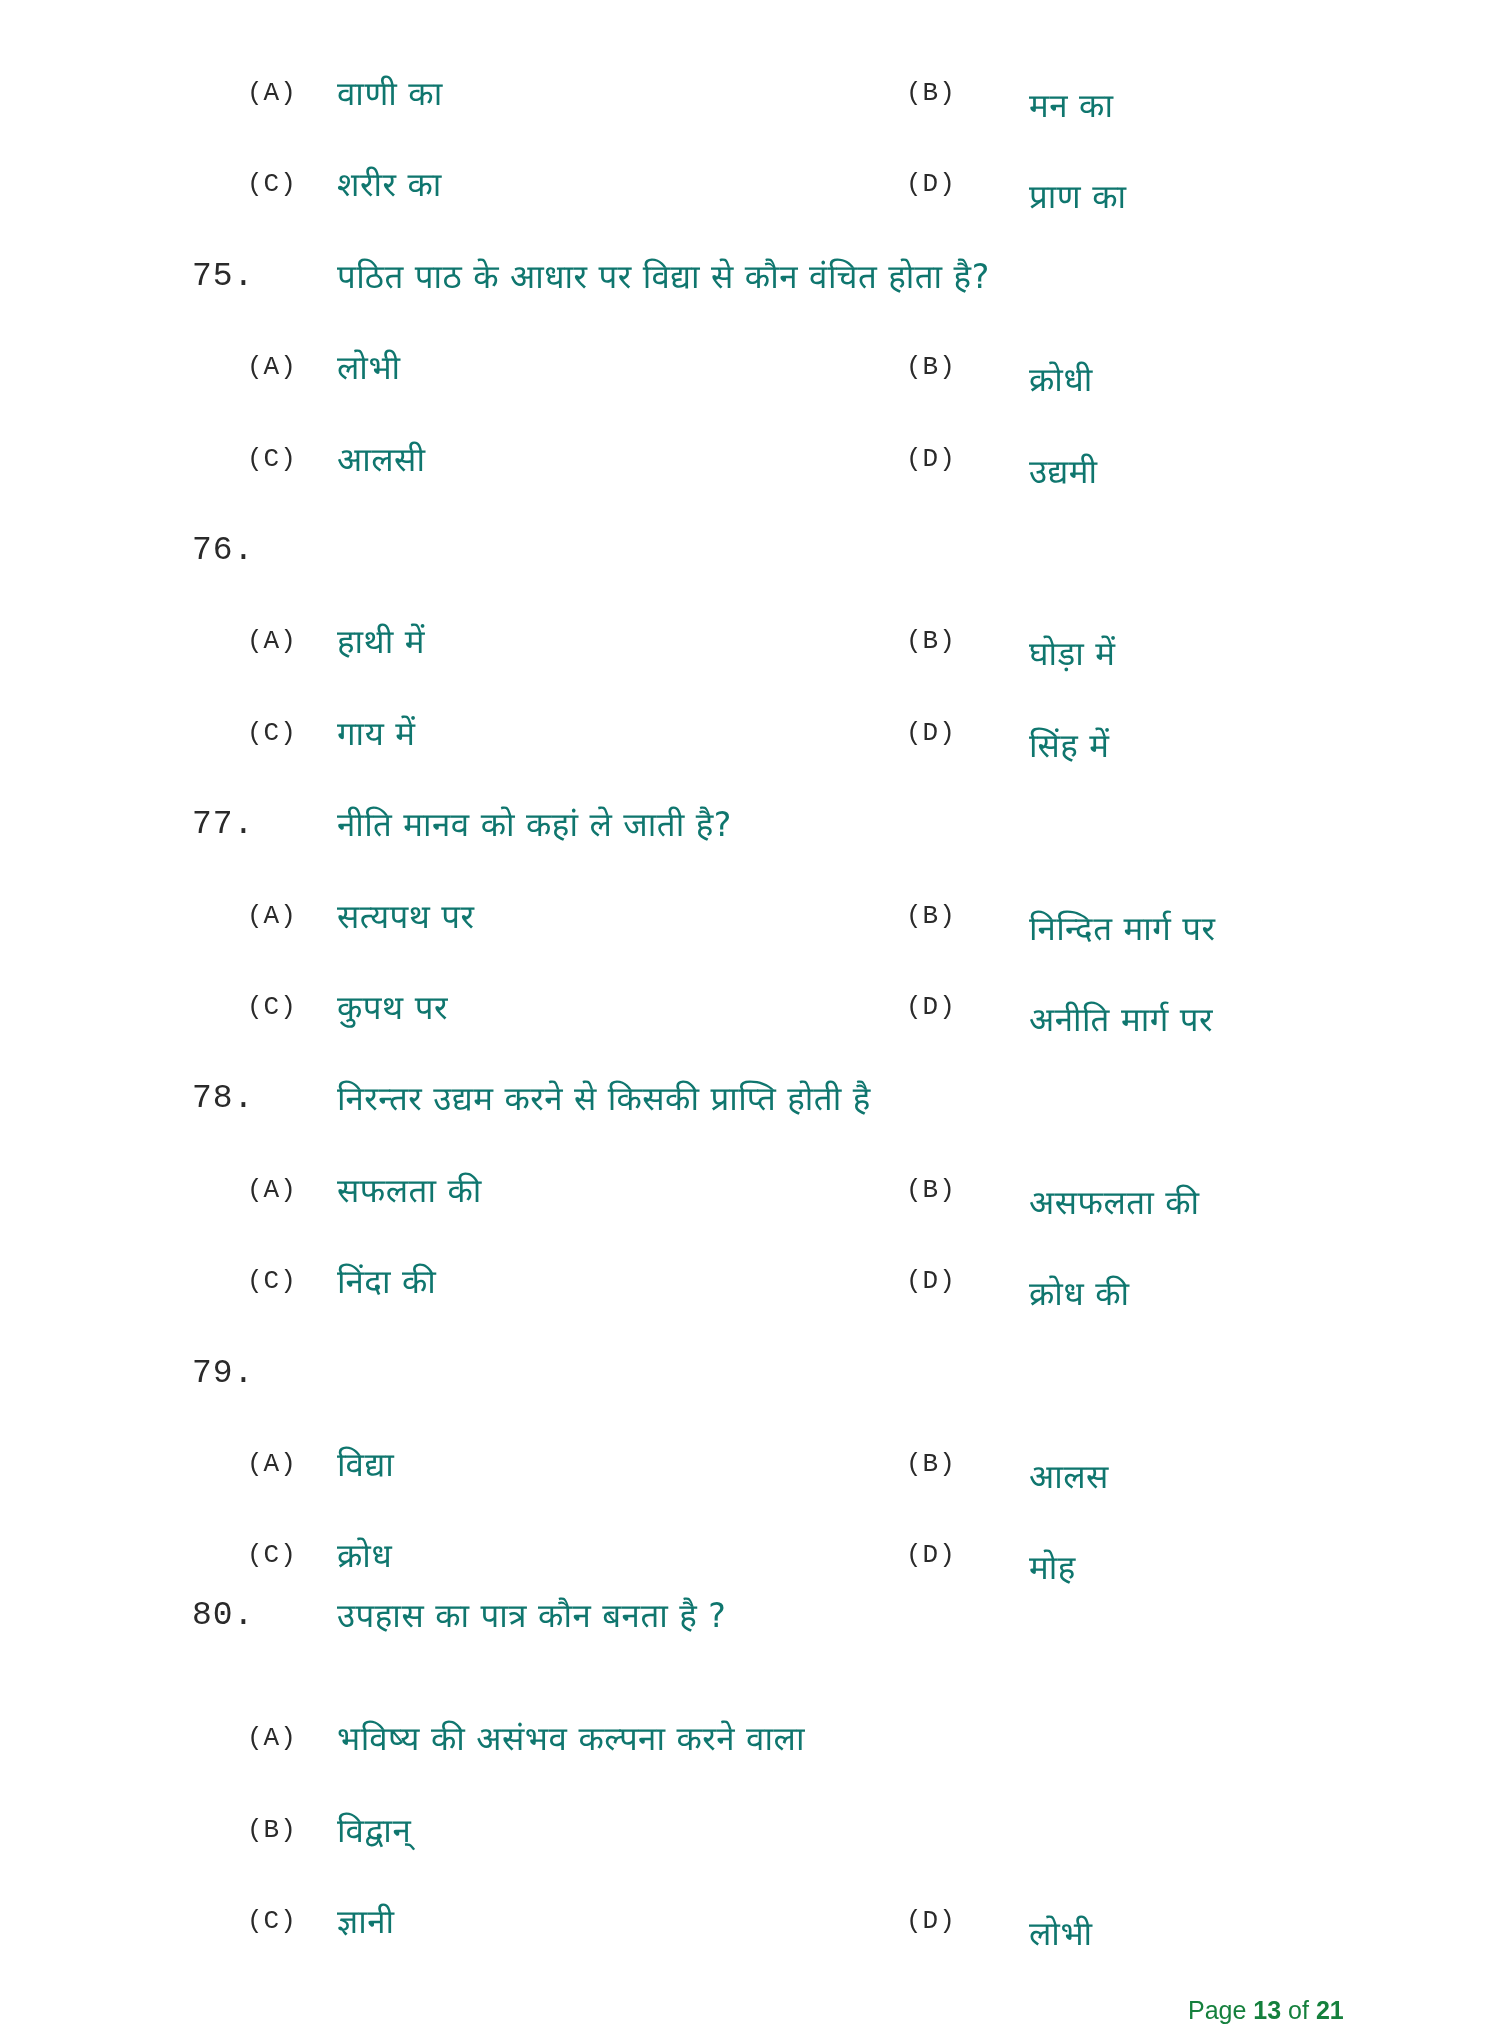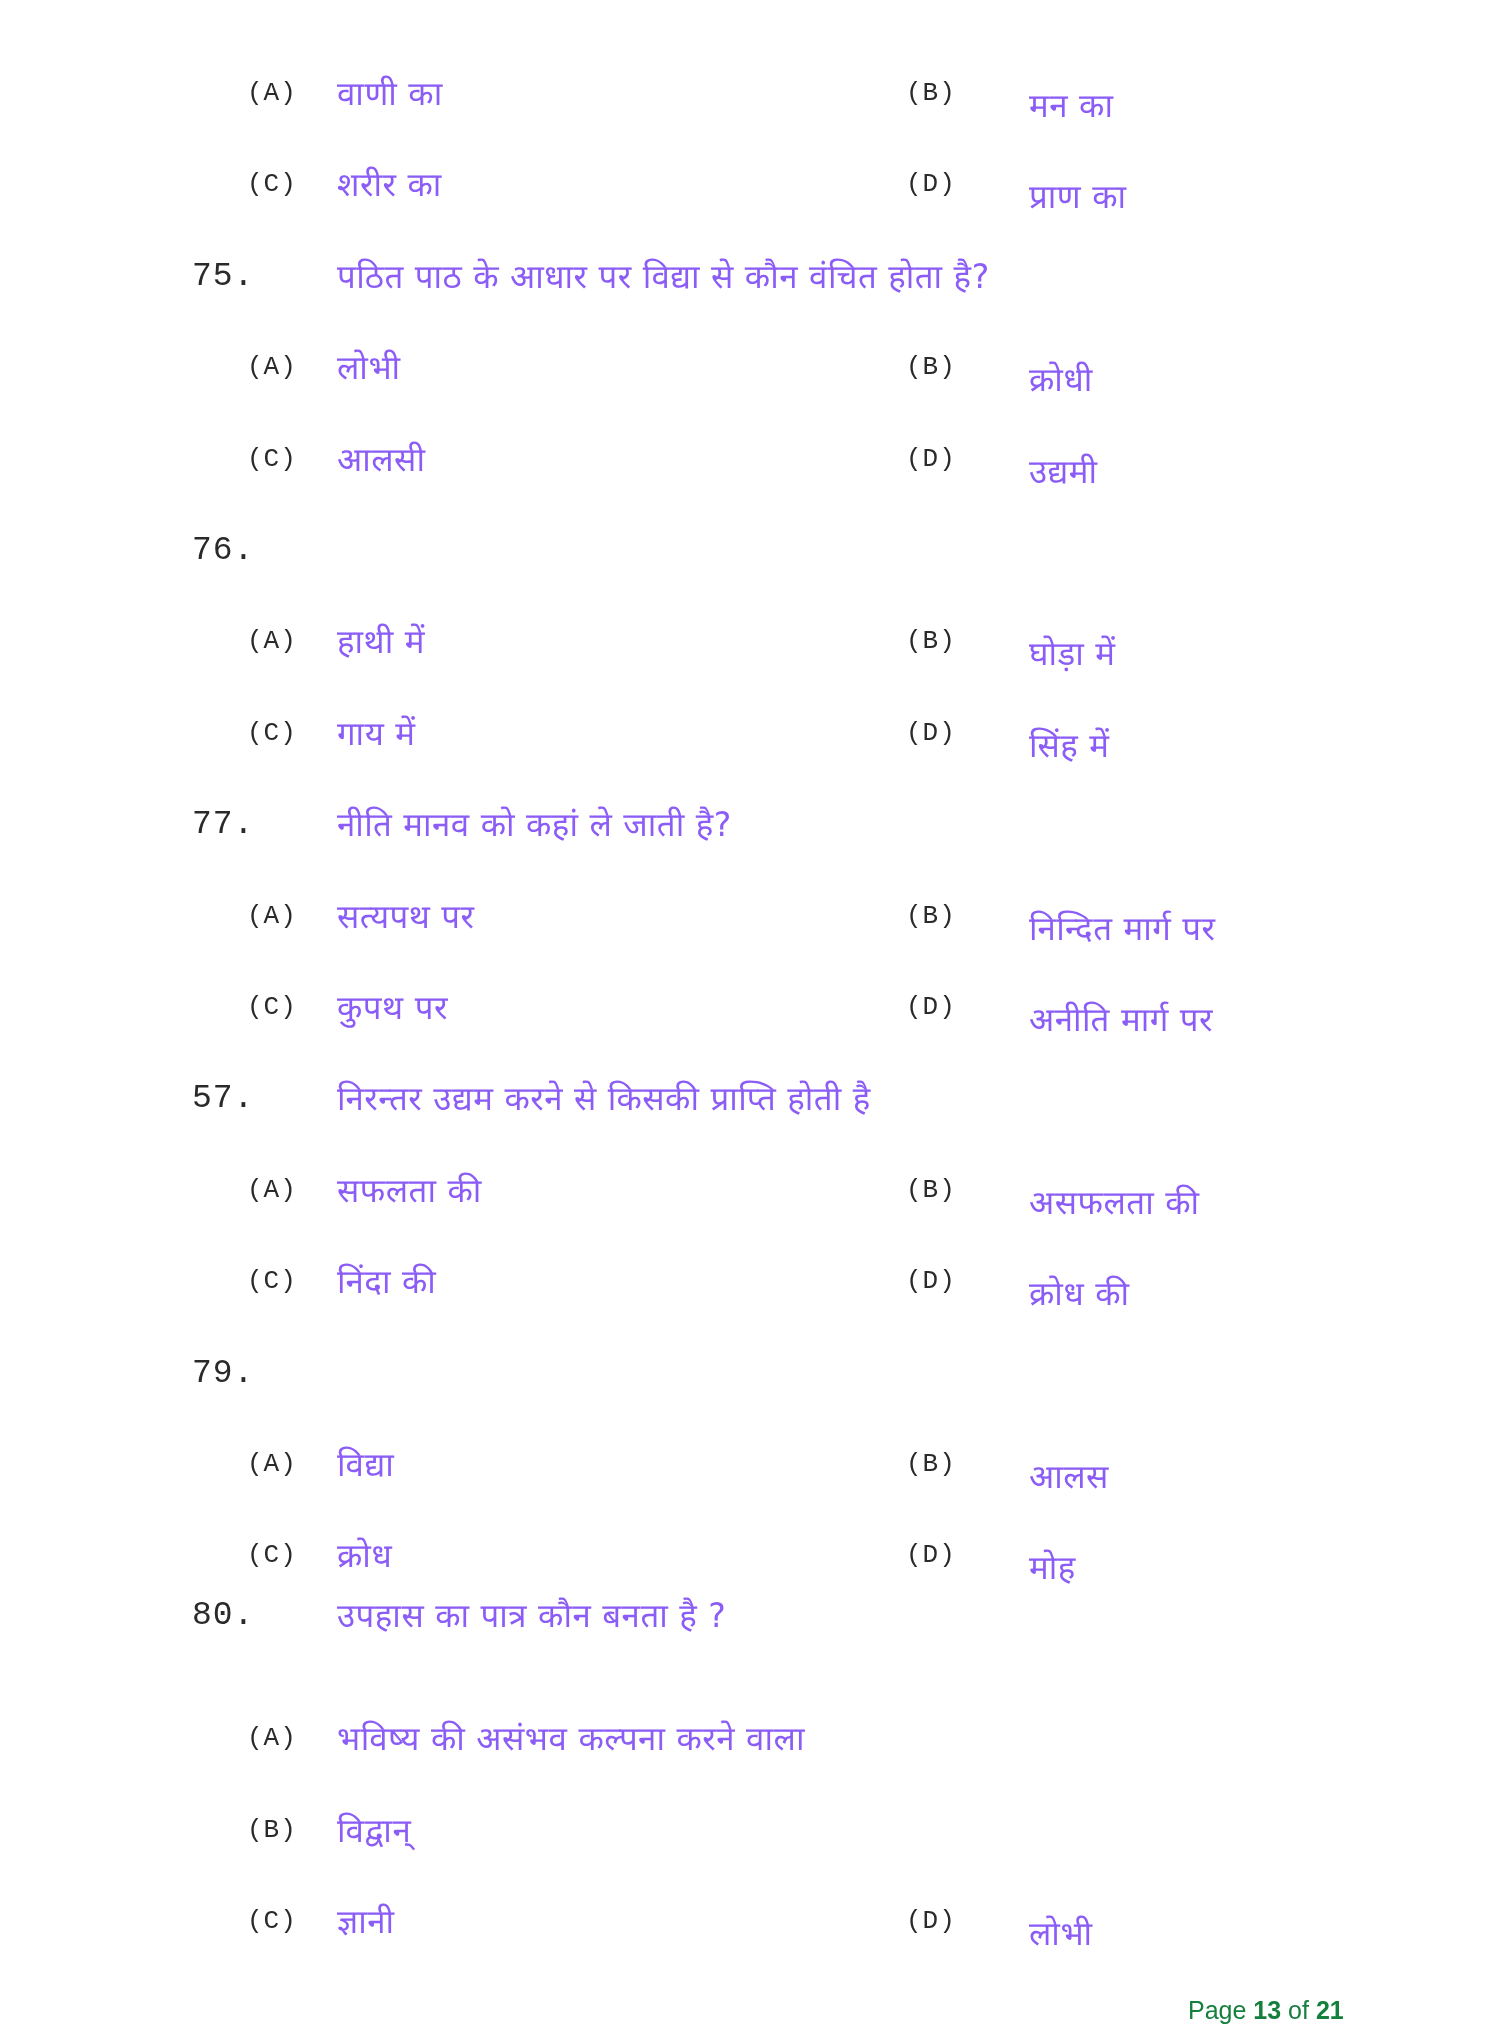--- a/index.html
+++ b/index.html
@@ -11,21 +11,21 @@
     font-family: "Liberation Mono", "DejaVu Sans Mono", monospace;
     color: #2a2a2a; white-space: nowrap;
   }
   .qnum { left: 192px; font-size: 33px; letter-spacing: 1px; }
   .label { font-size: 26px; letter-spacing: 1px; }
   .label.col1 { left: 247px; }
   .label.col2 { left: 906px; }
   .txt {
     position: absolute; top: 50%; transform: translateY(-52%);
     font-family: "DejaVu Sans", sans-serif; font-size: 33px;
-    color: #8b5cf6; white-space: nowrap; letter-spacing: 0.5px;
+    color: #0f766e; white-space: nowrap; letter-spacing: 0.5px;
   }
   .txt.col1 { left: 337px; }
   .txt.col2 { left: 1029px; margin-top: 12px; }
   .txt.q { left: 337px; }
   .footer {
     position: absolute; left: 1188px; top: 1996px;
     font-family: "Liberation Sans", sans-serif; font-size: 25px; color: #15803d; white-space: nowrap;
   }
   .footer b { font-weight: bold; }
 </style>
@@ -86,21 +86,21 @@
       <span class="label col2">(B)</span>
       <span class="txt col2">निन्दित मार्ग पर</span>
     </div>
     <div class="row" style="top: 961px;">
       <span class="label col1">(C)</span>
       <span class="txt col1">कुपथ पर</span>
       <span class="label col2">(D)</span>
       <span class="txt col2">अनीति मार्ग पर</span>
     </div>
     <div class="row" style="top: 1052.4px;">
-      <span class="qnum">57.</span>
+      <span class="qnum">78.</span>
       <span class="txt q">निरन्तर उद्यम करने से किसकी प्राप्ति होती है</span>
     </div>
     <div class="row" style="top: 1143.8px;">
       <span class="label col1">(A)</span>
       <span class="txt col1">सफलता की</span>
       <span class="label col2">(B)</span>
       <span class="txt col2">असफलता की</span>
     </div>
     <div class="row" style="top: 1235.2px;">
       <span class="label col1">(C)</span>

